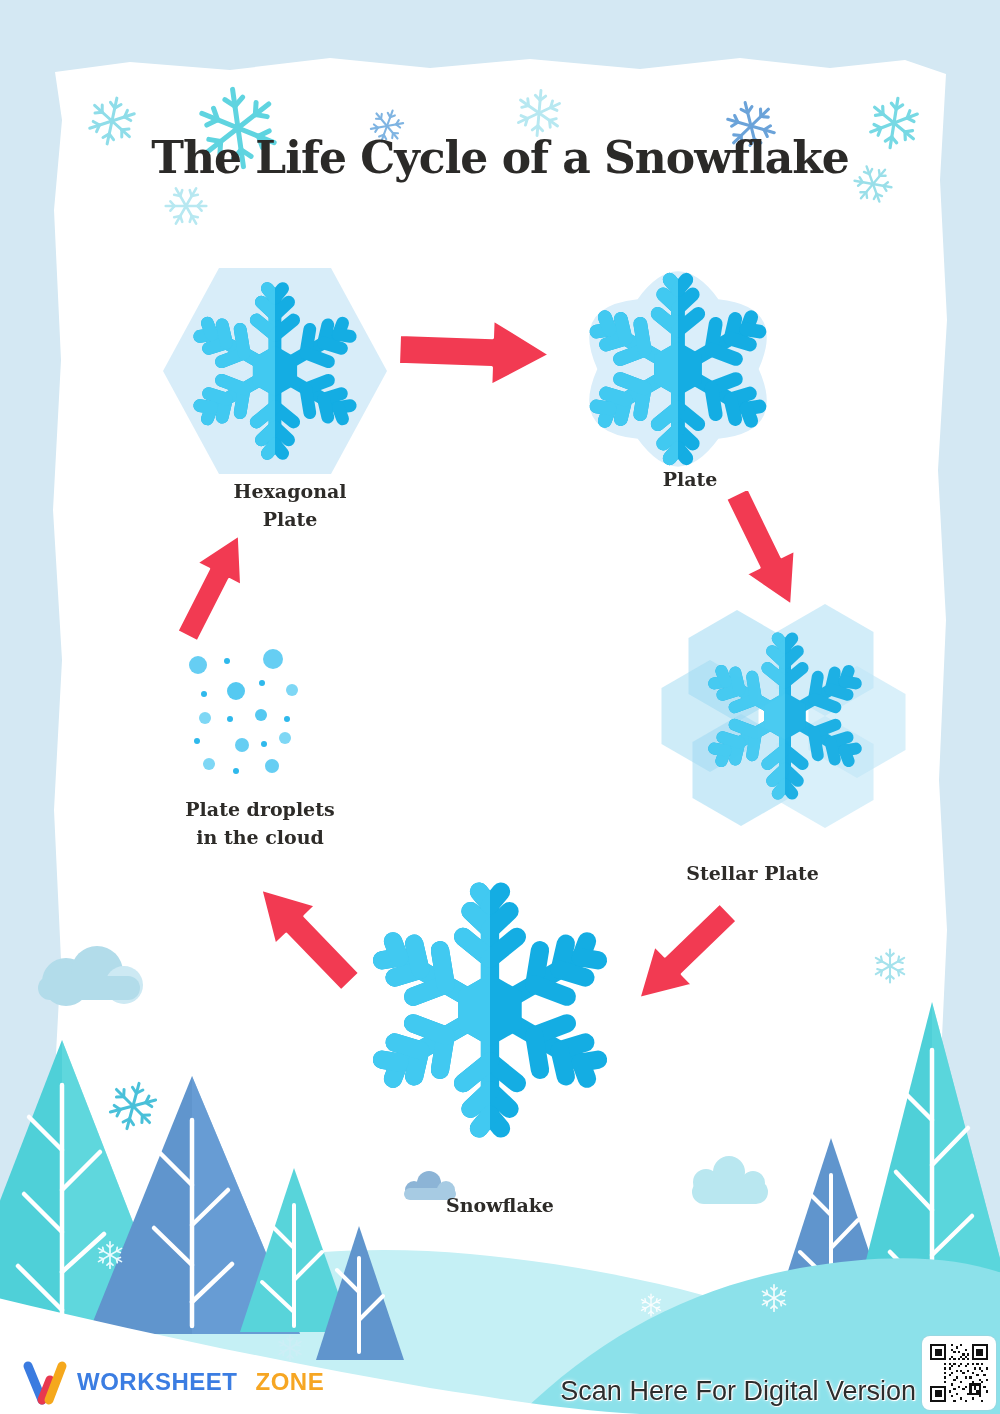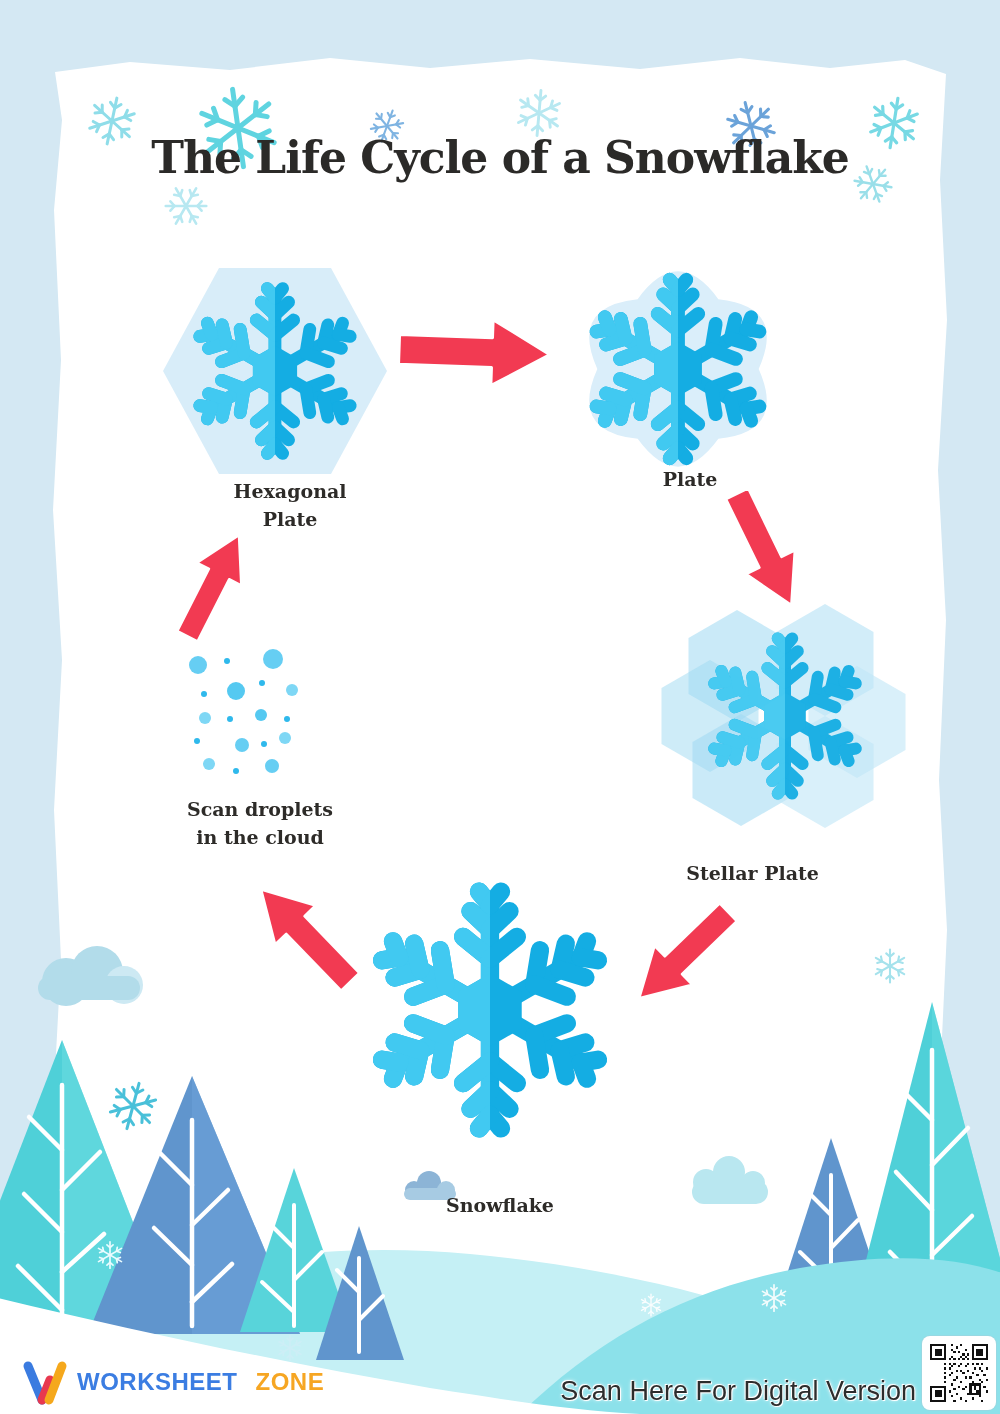--- a/index.html
+++ b/index.html
@@ -245,21 +245,21 @@
   <div class="title">The Life Cycle of a Snowflake</div>
 
   <div class="stage-label lbl-hex">
     <span style="display:block">Hexagonal</span>
     <span style="display:block">Plate</span>
   </div>
   <div class="stage-label lbl-plate">Plate</div>
   <div class="stage-label lbl-stellar">Stellar Plate</div>
   <div class="stage-label lbl-snow">Snowflake</div>
   <div class="stage-label lbl-drops">
-    <span style="display:block">Scan droplets</span>
+    <span style="display:block">Plate droplets</span>
     <span style="display:block">in the cloud</span>
   </div>
 
   <div class="brand">
     <svg width="48" height="48" viewBox="0 0 48 48">
       <g fill="none" stroke-linecap="round" stroke-width="9">
         <path d="M7,8 L21,42" stroke="#3a7be0"></path>
         <path d="M21,42 L29,22" stroke="#e8384f"></path>
         <path d="M28,42 L41,8" stroke="#f5a81c"></path>
       </g>

